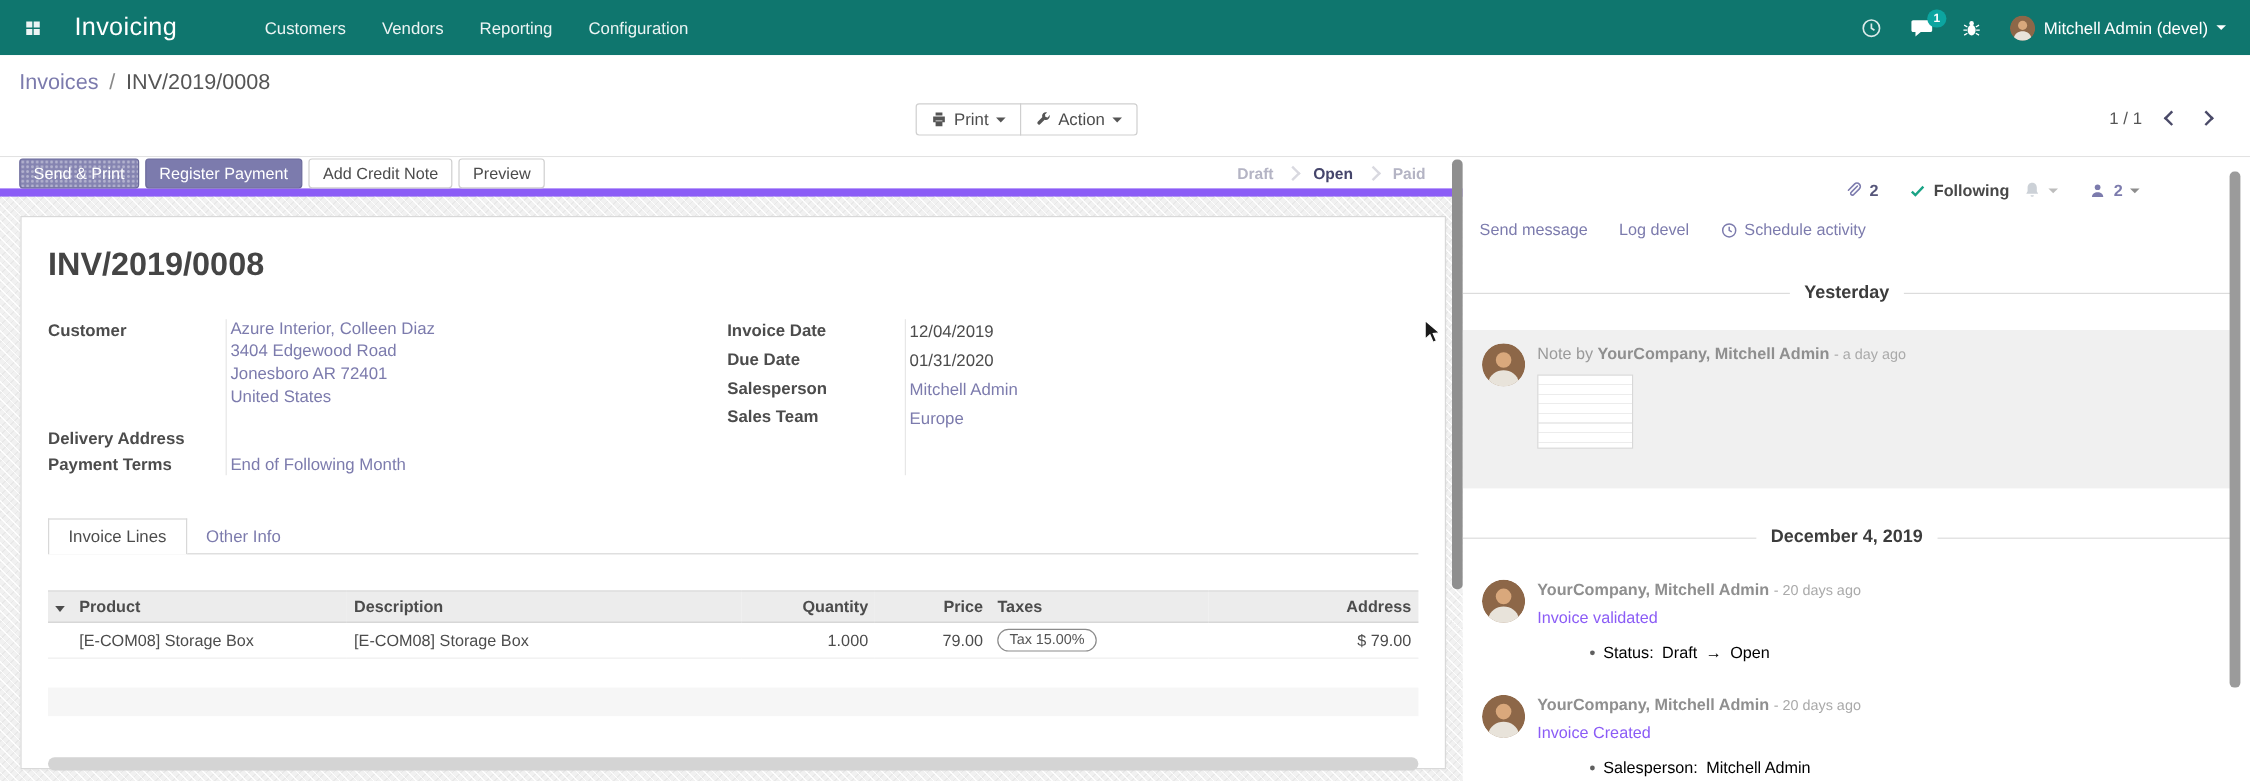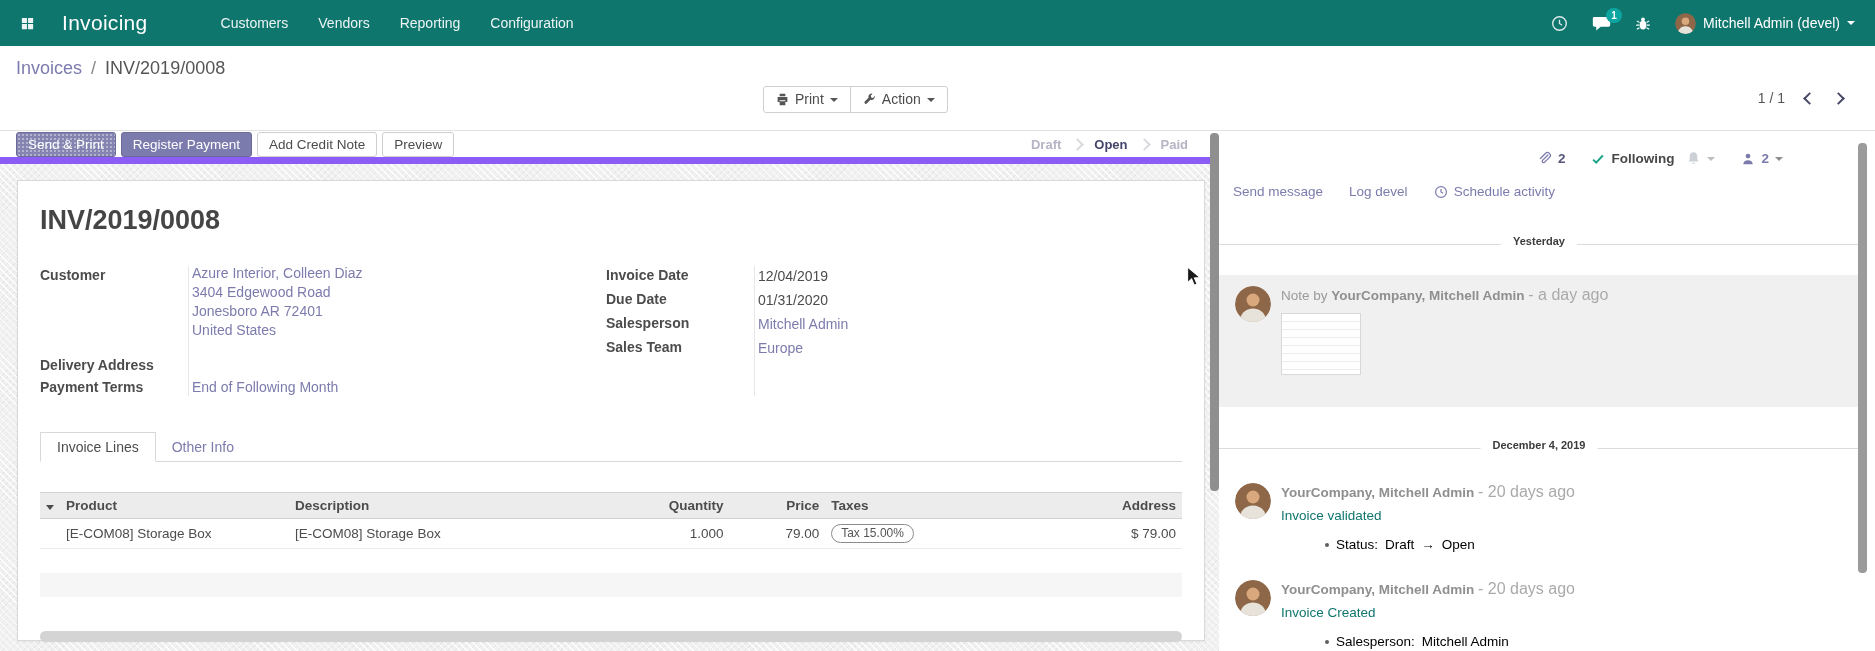--- a/index.html
+++ b/index.html
@@ -102,29 +102,29 @@
   .chat-meta { display:flex; justify-content:flex-end; align-items:center; gap:26px; padding:20px 92px 0 16px; }
   .meta-item { display:flex; align-items:center; gap:6px; cursor:pointer; }
   .meta-count { font-weight:bold; color:#56567a; }
   .meta-count.purple { color:#7c7bad; }
   .following-label { font-weight:bold; color:#484848; }
   .meta-caret { color:#bdbdbd; }
   .chat-actions { display:flex; align-items:center; gap:26px; padding:18px 16px 0 14px; color:#7c7bad; }
   .chat-action { display:flex; align-items:center; gap:6px; cursor:pointer; }
   .chat-divider { position:relative; margin:36px 16px 0 0; height:18px; }
   .chat-divider:before { content:""; position:absolute; left:0; right:0; top:9px; border-top:1px solid #dcdcdc; }
-  .chat-divider span { position:absolute; left:50%; transform:translateX(-50%); top:0; background:#fff; padding:0 12px; font-weight:bold; font-size:11px; color:#3c3c3c; }
+  .chat-divider span { position:absolute; left:50%; transform:translateX(-50%); top:0; background:#fff; padding:0 12px; font-weight:bold; font-size:15px; color:#3c3c3c; }
   .message { display:flex; gap:10px; padding:0 16px; margin-top:26px; }
   .message.note { background:#f0f0f0; margin-top:22px; margin-right:14px; padding:11px 12px 14px 16px; min-height:132px; }
   .avatar-md { width:36px; height:36px; border-radius:50%; overflow:hidden; flex-shrink:0; }
   .msg-head { line-height:18px; }
   .msg-prefix { color:#9a9a9a; }
   .msg-author { font-weight:bold; color:#8f8f8f; cursor:pointer; }
-  .msg-time { color:#aaa; font-size:16px; }
-  .msg-body { margin-top:4px; color:#0f766e; line-height:19px; }
+  .msg-time { color:#aaa; font-size:12px; }
+  .msg-body { margin-top:4px; color:#8b5cf6; line-height:19px; }
   .attach-thumb { margin-top:8px; width:80px; height:62px; background:#fff; border:1px solid #d8d8d8; background-image:repeating-linear-gradient(to bottom, transparent 0 7px, #ececec 7px 8px); cursor:pointer; }
   .tracking { margin-top:11px; margin-left:44px; color:#000000; display:flex; align-items:center; gap:7px; line-height:18px; }
   .bullet { width:4px; height:4px; border-radius:50%; background:#5f5f5f; flex-shrink:0; }
   .track-arrow { font-weight:bold; }
   .vscroll-right { position:absolute; right:8px; top:12px; width:9px; height:430px; background:#9b9b9b; border-radius:4px; cursor:pointer; }
 
   .cursor { position:absolute; left:1186px; top:266px; z-index:99; pointer-events:none; }
 </style>
 </head>
 <body>

